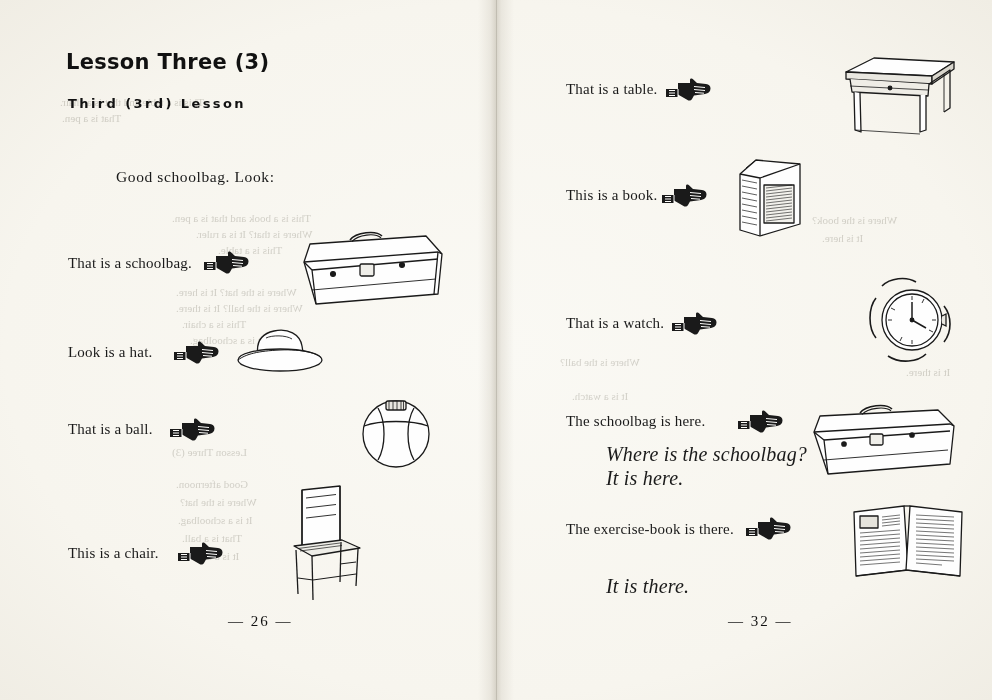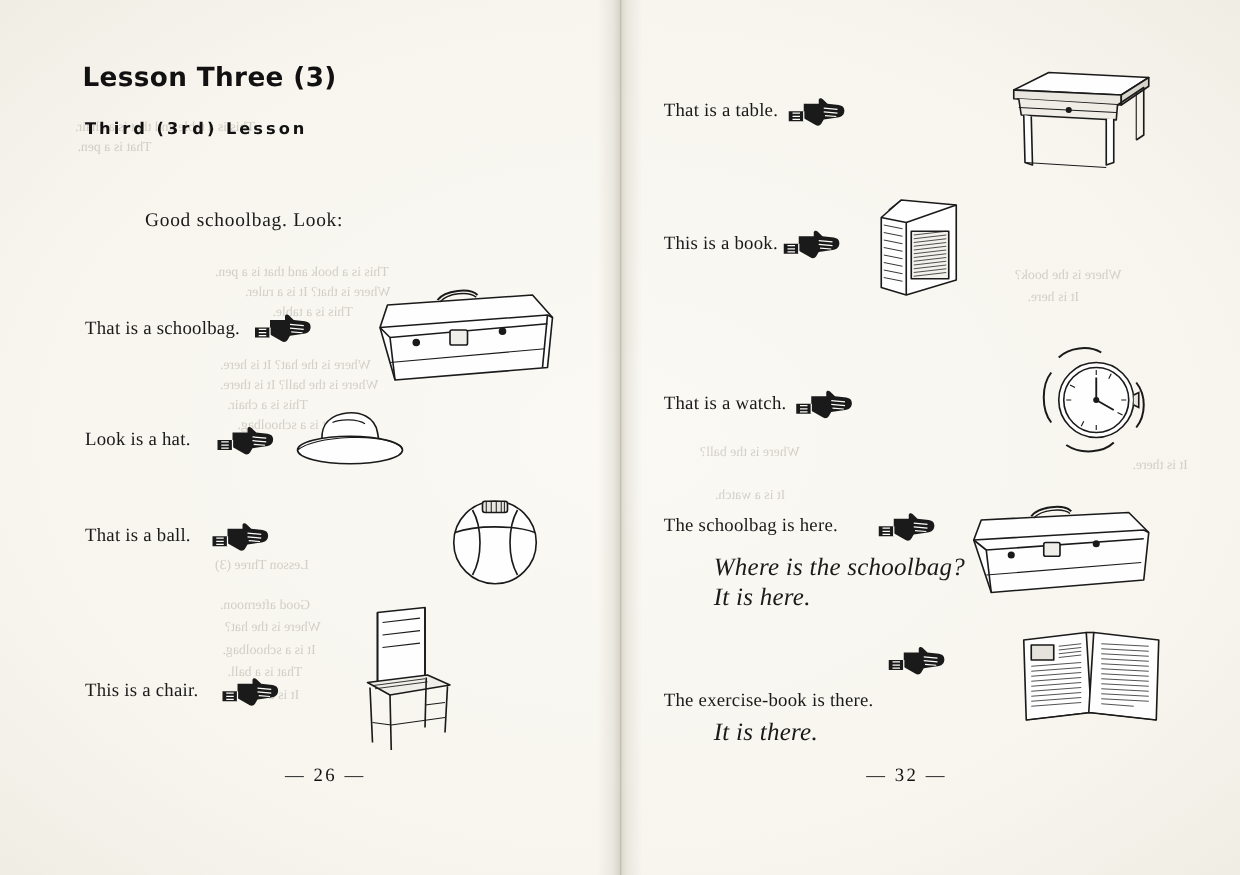--- a/index.html
+++ b/index.html
@@ -48,21 +48,21 @@
     position: absolute;
     color: rgba(120,116,104,0.30);
     font-family: "Liberation Serif", serif;
     transform: scaleX(-1);
     white-space: nowrap;
     pointer-events: none;
     user-select: none;
   }
   .page-half { position: absolute; top: 0; height: 700px; }
   .left-half { left: 0; width: 496px; }
-  .right-half { left: 473px; width: 403px; }
+  .right-half { left: 508px; width: 403px; }
 
   .lesson-title {
     position: absolute;
     left: 66px;
     top: 50px;
     font-family: "DejaVu Sans", sans-serif;
     font-weight: bold;
     font-size: 21px;
     letter-spacing: 0.3px;
     color: #111;
@@ -384,21 +384,21 @@
           <path d="M56 15 C62 7 82 5 88 11" stroke-width="1.6"></path>
           <path d="M58 16.5 C64 9.8 81 8 87 12.8" stroke-width="1.1"></path>
           <rect x="66" y="36" width="13" height="11" rx="1.5" fill="#efeee9"></rect>
           <circle cx="40" cy="46" r="2.2" fill="#1a1a1a"></circle>
           <circle cx="108" cy="37" r="2.2" fill="#1a1a1a"></circle>
           <path d="M20 62 L144 52" stroke-width="0.9"></path>
         </g>
       </svg>
     </div>
 
-    <div class="sentence" style="left:58px; top:521px;margin-top:32px;">The exercise-book is there.</div>
+    <div class="sentence" style="left:58px; top:521px;">The exercise-book is there.</div>
     <div class="hand" style="left:236px; top:516px;">
       <svg width="48" height="26" viewBox="0 0 48 26">
         <g fill="#1a1a1a">
           <path d="M2 12 L14 12 L14 6 L26 6 L26 3 C26 1.5 28 1.2 29 2.2 L33 6 L42 7 C45 7.4 46.5 9 46.5 11.5 C46.5 14.5 44.5 16.5 41 17 L30 18.5 L28 22 C27 23.6 25 24 23.5 23 L14 17.5 L14 20 L2 20 Z"></path>
         </g>
         <g stroke="#fdfdfb" stroke-width="1" fill="none">
           <path d="M14 12 L14 20"></path>
           <path d="M5 13.5 L11 13.5 M5 16 L11 16 M5 18.5 L11 18.5"></path>
           <path d="M30 9.5 L41 10.5 M30 12.5 L41 13.5 M31 15.5 L40 16.2"></path>
         </g>

